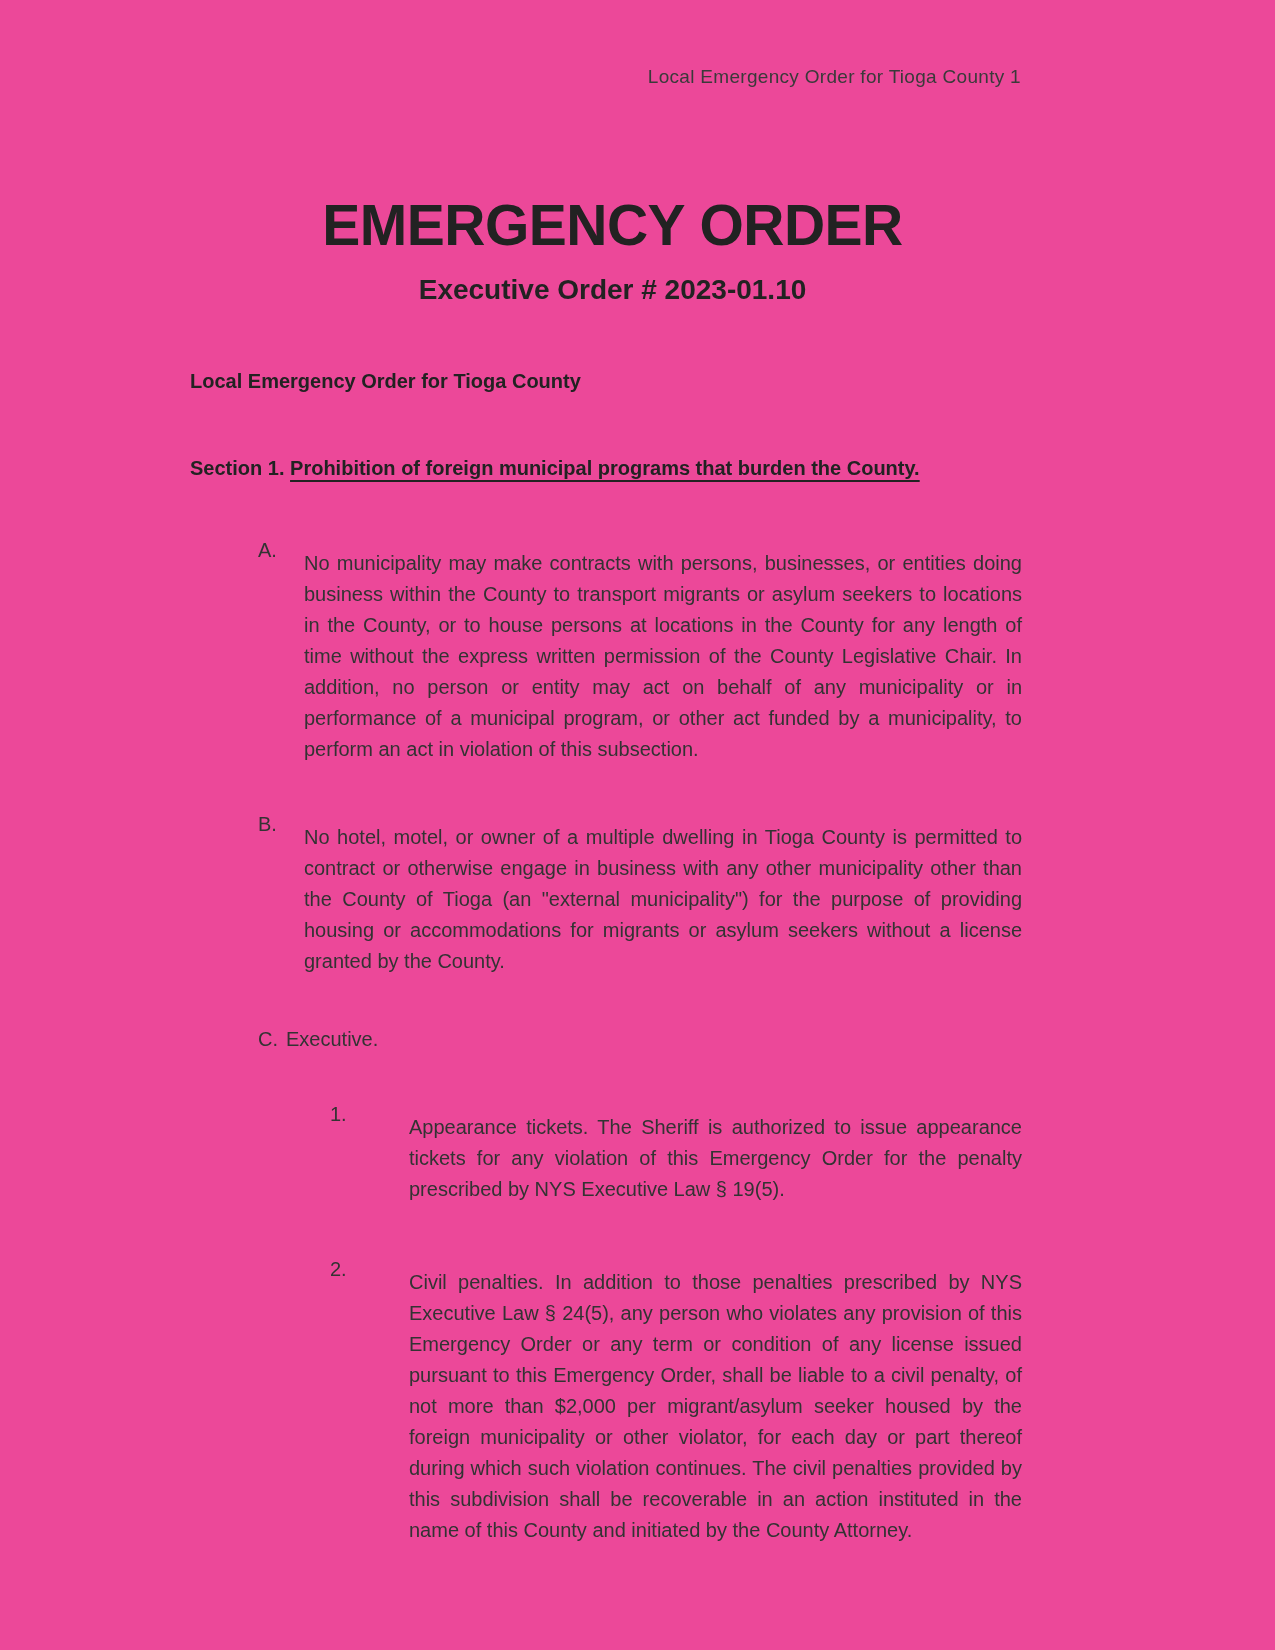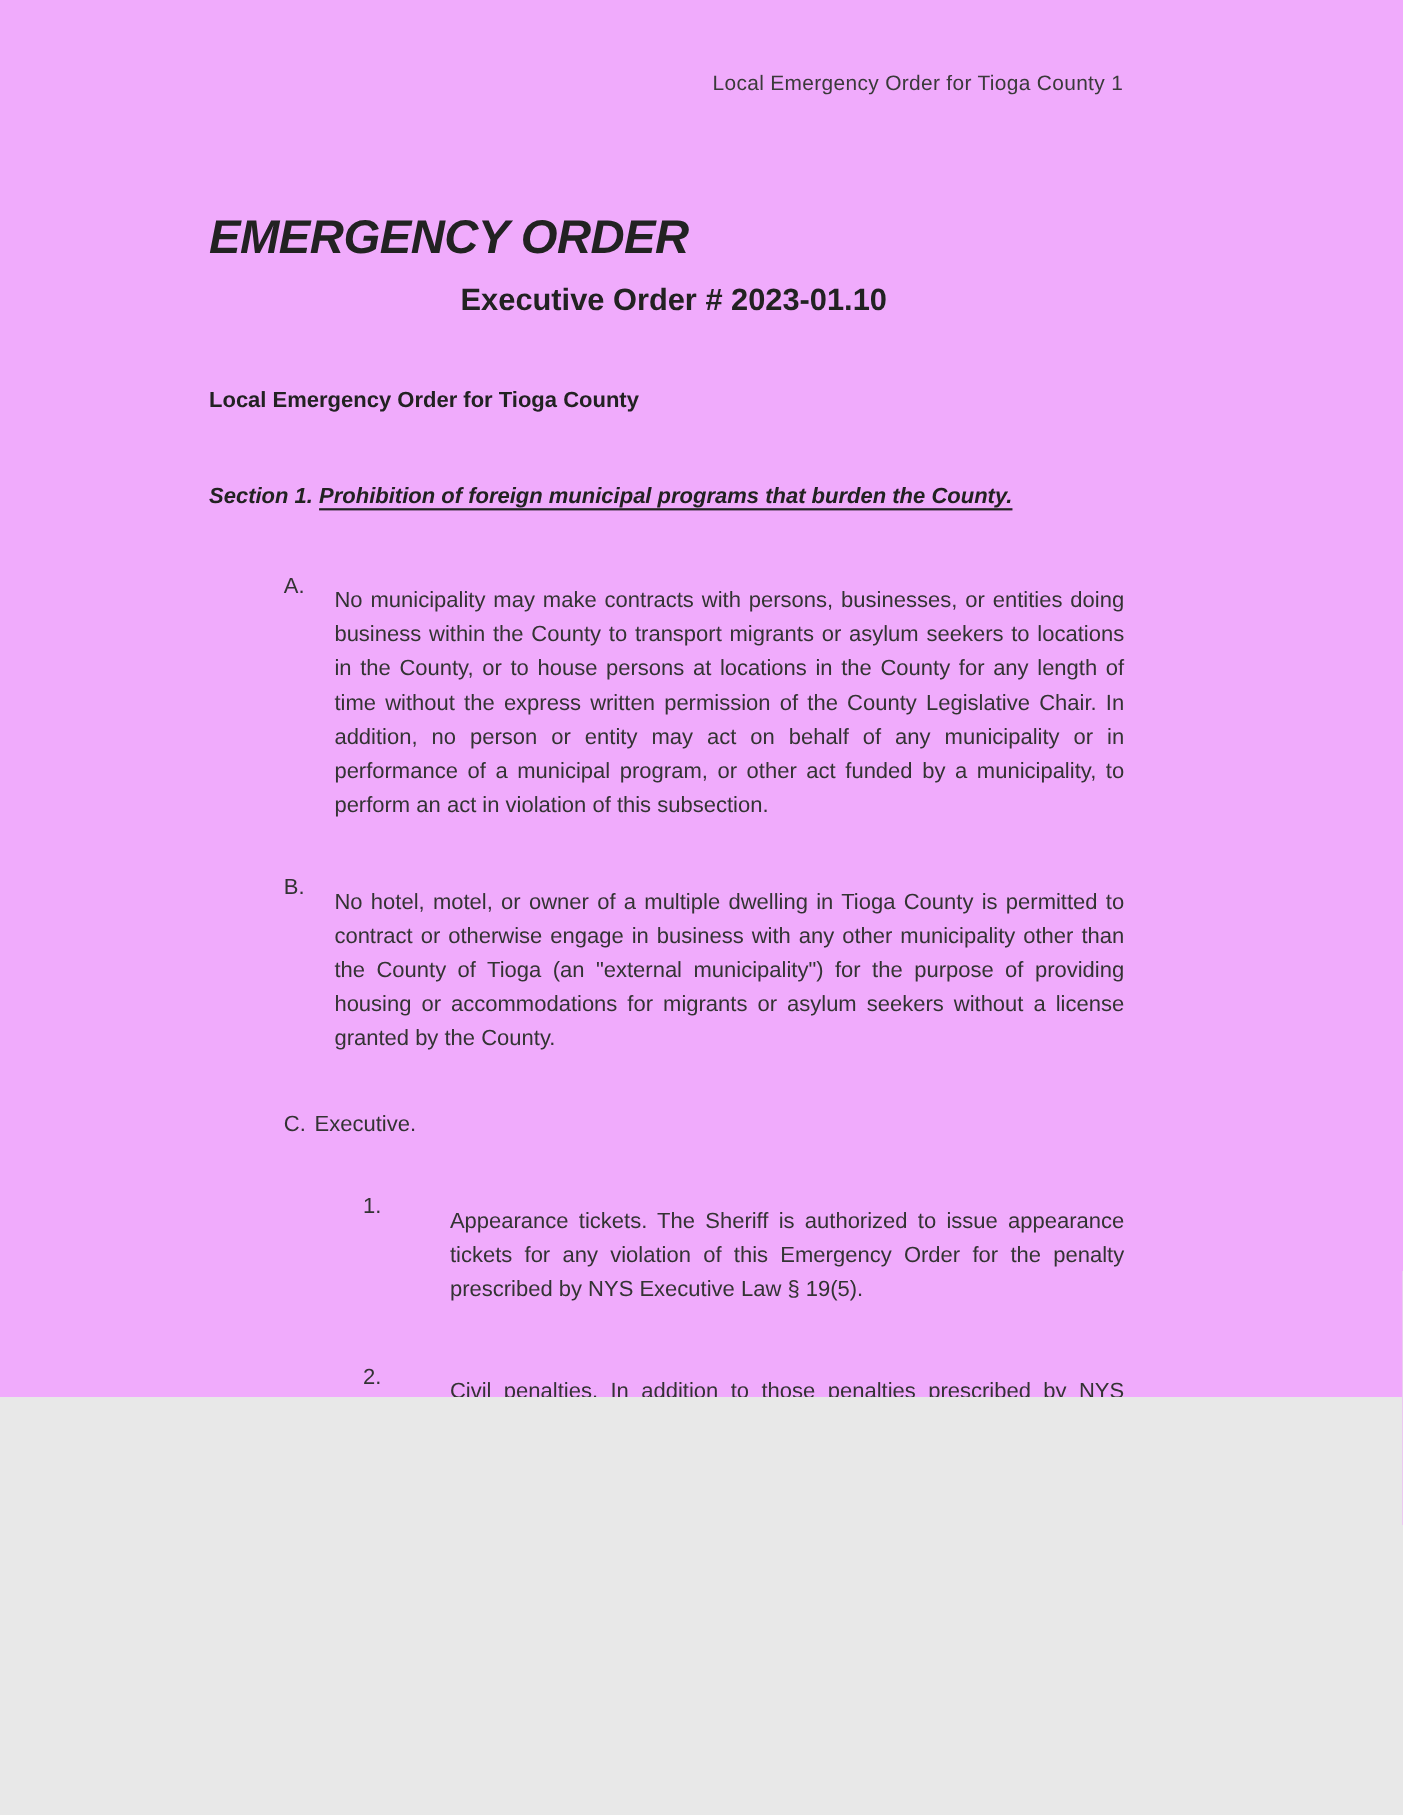--- a/index.html
+++ b/index.html
@@ -3,44 +3,43 @@
 <meta charset="utf-8">
 <style>
   html, body {
     margin: 0;
     padding: 0;
     background: #e8e8e8;
   }
   .page {
     position: relative;
     width: 1275px;
-    height: 1270px;
+    height: 1650px;
     margin: 0 auto;
-    background: #f0abfc;
+    background: #ec4899;
     color: #2c2c2c;
     font-family: "Liberation Sans", "DejaVu Sans", sans-serif;
     box-sizing: border-box;
     padding: 66px 240px 0 190px;
     overflow: hidden;
   }
   .page-header {
     text-align: right;
     font-size: 19px;
     color: #3a3a3a;
     letter-spacing: 0.3px;
     padding-right: 14px;
   }
   .doc-title {
     margin: 104px 0 0 0;
-    text-align: left;
-    font-size: 43px;
+    text-align: center;
+    font-size: 57px;
     font-weight: 700;
     letter-spacing: -0.5px;
     color: #222;
-    font-style: italic;
   }
   .order-number {
     margin-top: 16px;
     text-align: center;
     font-size: 28px;
     font-weight: 700;
     color: #222;
   }
   .subheading {
     margin-top: 64px;
@@ -54,21 +53,20 @@
     line-height: 32px;
     text-align: justify;
     color: #333;
   }
   .section-heading {
     margin-top: 60px;
     font-size: 20px;
     font-weight: 700;
     color: #222;
     line-height: 30px;
-    font-style: italic;
   }
   .section-heading .sec-title {
     text-decoration: underline;
     text-decoration-thickness: 2px;
     text-underline-offset: 5px;
   }
   .lettered-list {
     margin-top: 52px;
   }
   .item-row {

